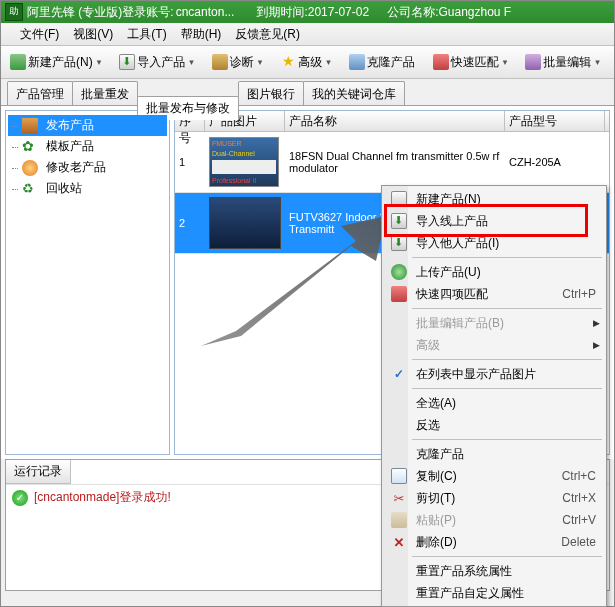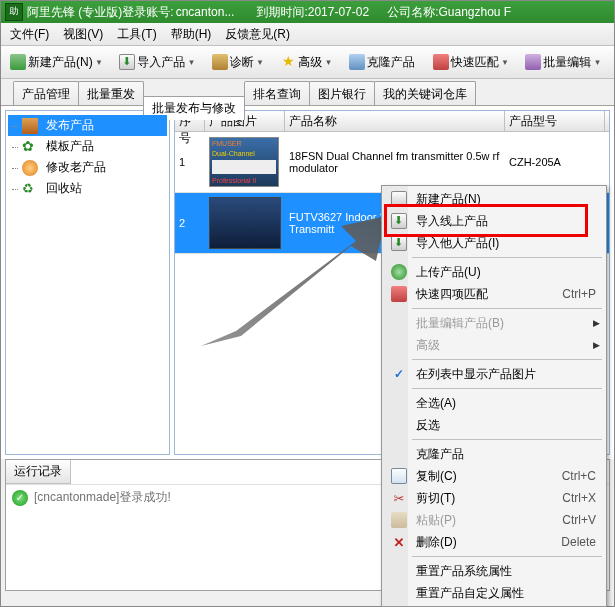--- a/index.html
+++ b/index.html
@@ -1,26 +1,26 @@
 <!DOCTYPE html>
 <html><head>
 <meta charset="utf-8">
 <style>
 html,body{margin:0;padding:0;font-family:"Microsoft YaHei",SimSun,Arial,sans-serif;font-size:12px;background:#fff;color:#000;overflow:hidden}
 .app{width:615px;height:607px;border:1px solid #888;box-sizing:border-box;background:#f0f0f0;position:relative}
 .titlebar{height:22px;background:linear-gradient(#3c9e3c,#2e8b2e);color:#fff;display:flex;align-items:center;padding:0 4px;font-size:12px;white-space:nowrap;overflow:hidden}
 .titlebar .icon{width:16px;height:16px;background:#1a6b1a;border:1px solid #0d4d0d;margin-right:4px;font-size:9px;line-height:14px;text-align:center}
-.menubar{height:22px;background:linear-gradient(#f6f6f6,#e8e8e8);border-bottom:1px solid #c0c0c0;display:flex;align-items:center;padding:0 9px;gap:14px}
+.menubar{height:22px;background:linear-gradient(#f6f6f6,#e8e8e8);border-bottom:1px solid #c0c0c0;display:flex;align-items:center;padding:0 19px;gap:14px}
 .menubar span{cursor:default}
 .toolbar{height:28px;background:linear-gradient(#fefefe,#e6e6e6);border-bottom:1px solid #c0c0c0;display:flex;align-items:center;padding:2px 4px;gap:2px;white-space:nowrap;overflow:hidden}
 .tbtn{display:flex;align-items:center;gap:2px;padding:2px 4px;border:1px solid transparent;border-radius:2px}
 .tico{width:16px;height:16px;display:inline-block;border-radius:2px}
 .sep{width:1px;height:20px;background:#c0c0c0;margin:0 2px}
 .dd{font-size:9px;color:#555;margin-left:2px}
-.tabs{height:24px;background:#f0f0f0;border-bottom:1px solid #a0a0a0;display:flex;padding-left:12px;padding-top:2px}
+.tabs{height:24px;background:#f0f0f0;border-bottom:1px solid #a0a0a0;display:flex;padding-left:6px;padding-top:2px}
 .tab{padding:4px 8px;border:1px solid #a0a0a0;border-bottom:none;background:linear-gradient(#f8f8f8,#eaeaea);margin-right:-1px;border-radius:2px 2px 0 0;font-size:12px}
 .tab.active{background:#fff;position:relative;top:15px;padding-top:3px}
 .body{display:flex;height:353px;background:#fff}
 .tree{width:165px;border:1px solid #a0b8d8;margin:4px;background:#fff;padding:4px 2px;box-sizing:border-box}
 .tnode{display:flex;align-items:center;gap:8px;padding:2px 4px 2px 14px;position:relative}
 .tnode::before{content:"";position:absolute;left:4px;top:50%;width:6px;height:1px;border-top:1px dotted #888}
 .tico2{width:16px;height:16px;display:inline-block}
 .tnode.sel{background:#1e90ff;color:#fff}
 .grid{flex:1;border:1px solid #a0b8d8;margin:4px 4px 4px 0;background:#fff;display:flex;flex-direction:column;overflow:hidden}
 .ghdr{height:20px;background:linear-gradient(#fefefe,#e4e4e4);border-bottom:1px solid #c0c0c0;display:flex}
@@ -120,21 +120,20 @@
         <span class="dd">▾</span>
       </div>
     <div class="sep"></div>
     <div class="tbtn"></div>
   </div>
 
   <div class="tabs">
     <div class="tab">产品管理</div>
     <div class="tab">批量重发</div>
     <div class="tab active">批量发布与修改</div>
-    <div class="tab">排名查询</div>
     <div class="tab">图片银行</div>
     <div class="tab">我的关键词仓库</div>
   </div>
 
   <div class="body">
     <div class="tree">
       <div class="tnode sel">
           <span class="tico2" style="background:linear-gradient(#e0a050,#b06020)"></span>
           <span>发布产品</span>
         </div>
@@ -181,21 +180,21 @@
         <div class="gc c4"></div>
       </div>
       <div class="gridfill"></div>
     </div>
   </div>
 
   <div class="logarea" style="height:130px">
     <div class="logtab">运行记录</div>
     <div class="logrow">
       <span class="okico">✓</span>
-      <span style="color:#737373">[cncantonmade]登录成功!</span>
+      <span style="color:#b91c1c">[cncantonmade]登录成功!</span>
     </div>
   </div>
 
   <div class="ctxmenu">
     <div class="iconbg"></div>
     <div class="row">
         <span class="iconcol">
           <span class="tico" style="background:linear-gradient(#fff,#ccc);box-shadow:inset 0 0 0 1px #888"></span>
         </span>
         <span class="label">新建产品(N)</span>

